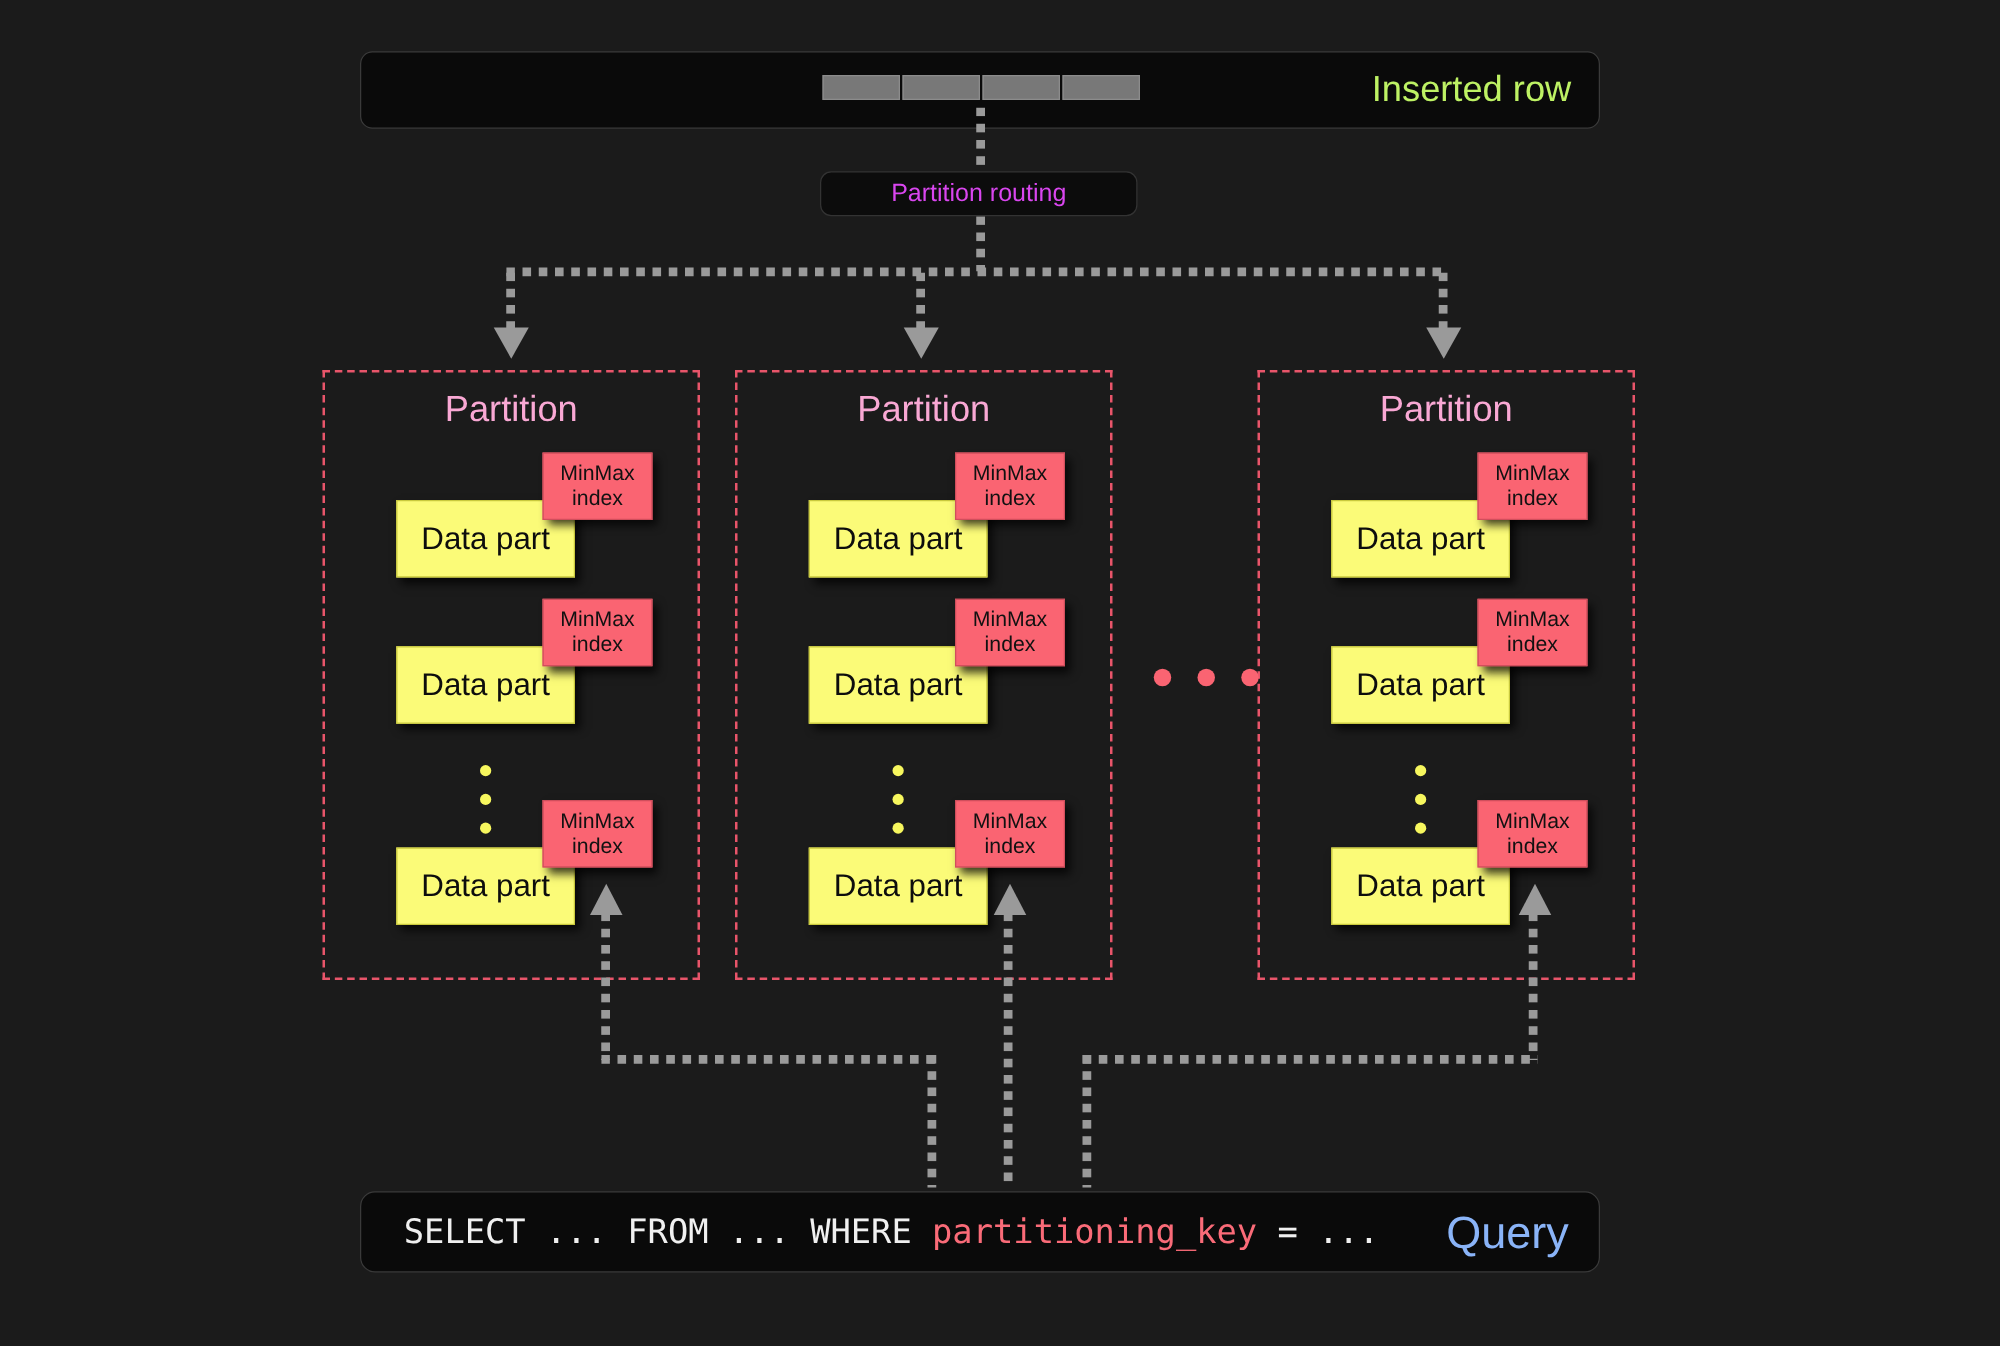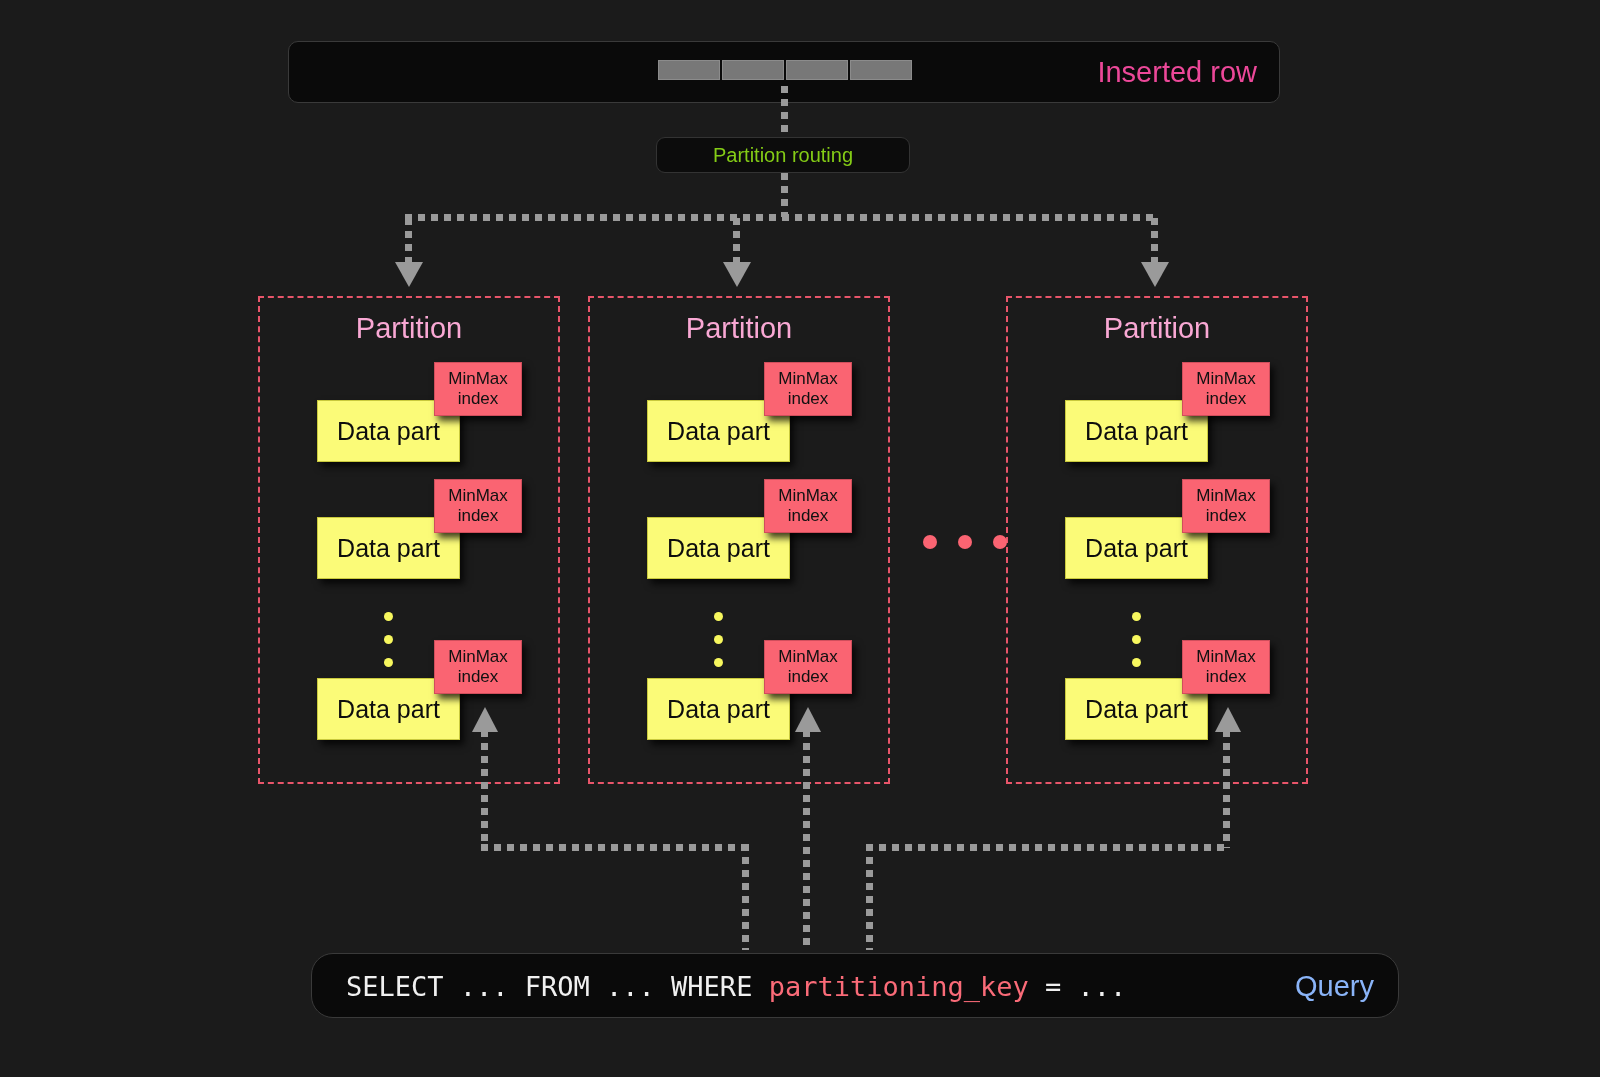--- a/index.html
+++ b/index.html
@@ -34,33 +34,33 @@
   .row-cell{
     width:62px; height:20px;
     background:#787878;
     border:1px solid #8c8c8c;
     box-sizing:border-box;
   }
   .inserted-row-label{
     position:absolute;
     right:22px; top:50%;
     transform:translateY(-50%);
-    color:#ec4899;
+    color:#bef264;
     font-size:29px;
     white-space:nowrap;
     text-align:center;
   }
 
   
   .pill{
     position:absolute;
     background:#0c0c0c;
     border:1px solid #333;
     border-radius:9px;
-    color:#84cc16;
+    color:#d946ef;
     font-size:20px;
     display:flex;
     align-items:center;
     justify-content:center;
     box-sizing:border-box;
     z-index:6;
   }
   .pill span{position:relative;z-index:2;}
   .routing-pill{ left:656px; top:137px; width:254px; height:36px; }
   .pruning-pill{ left:679px; top:878px; width:254px; height:38px; }
@@ -173,44 +173,43 @@
     width:14px;height:14px;
     border-radius:50%;
     background:#fa6472;
     display:block;
   }
 
   
   .query-bar{
     position:absolute;
     left:288px; top:953px;
-    width:1088px; height:65px;
+    width:992px; height:65px;
     background:#0a0a0a;
     border:1px solid #3a3a3a;
-    border-radius:22px;
+    border-radius:12px;
     box-sizing:border-box;
     z-index:7;
-    margin-left:23px;
   }
   .query-text{
     position:absolute;
     left:34px; top:50%;
     transform:translateY(-50%);
     font-family:"DejaVu Sans Mono", monospace;
     font-size:27px;
     color:#f0f0f0;
     white-space:pre;
   }
   .query-key{ color:#fa6b78; }
   .query-label{
     position:absolute;
     right:24px; top:50%;
     transform:translateY(-50%);
     color:#8ab4f8;
-    font-size:29px;
+    font-size:36px;
     font-family:"Liberation Sans", sans-serif;
   }
 </style>
 </head>
 <body>
 
 <div id="stage">
 
   <div class="inserted-row-bar">
     <div class="row-cells">

